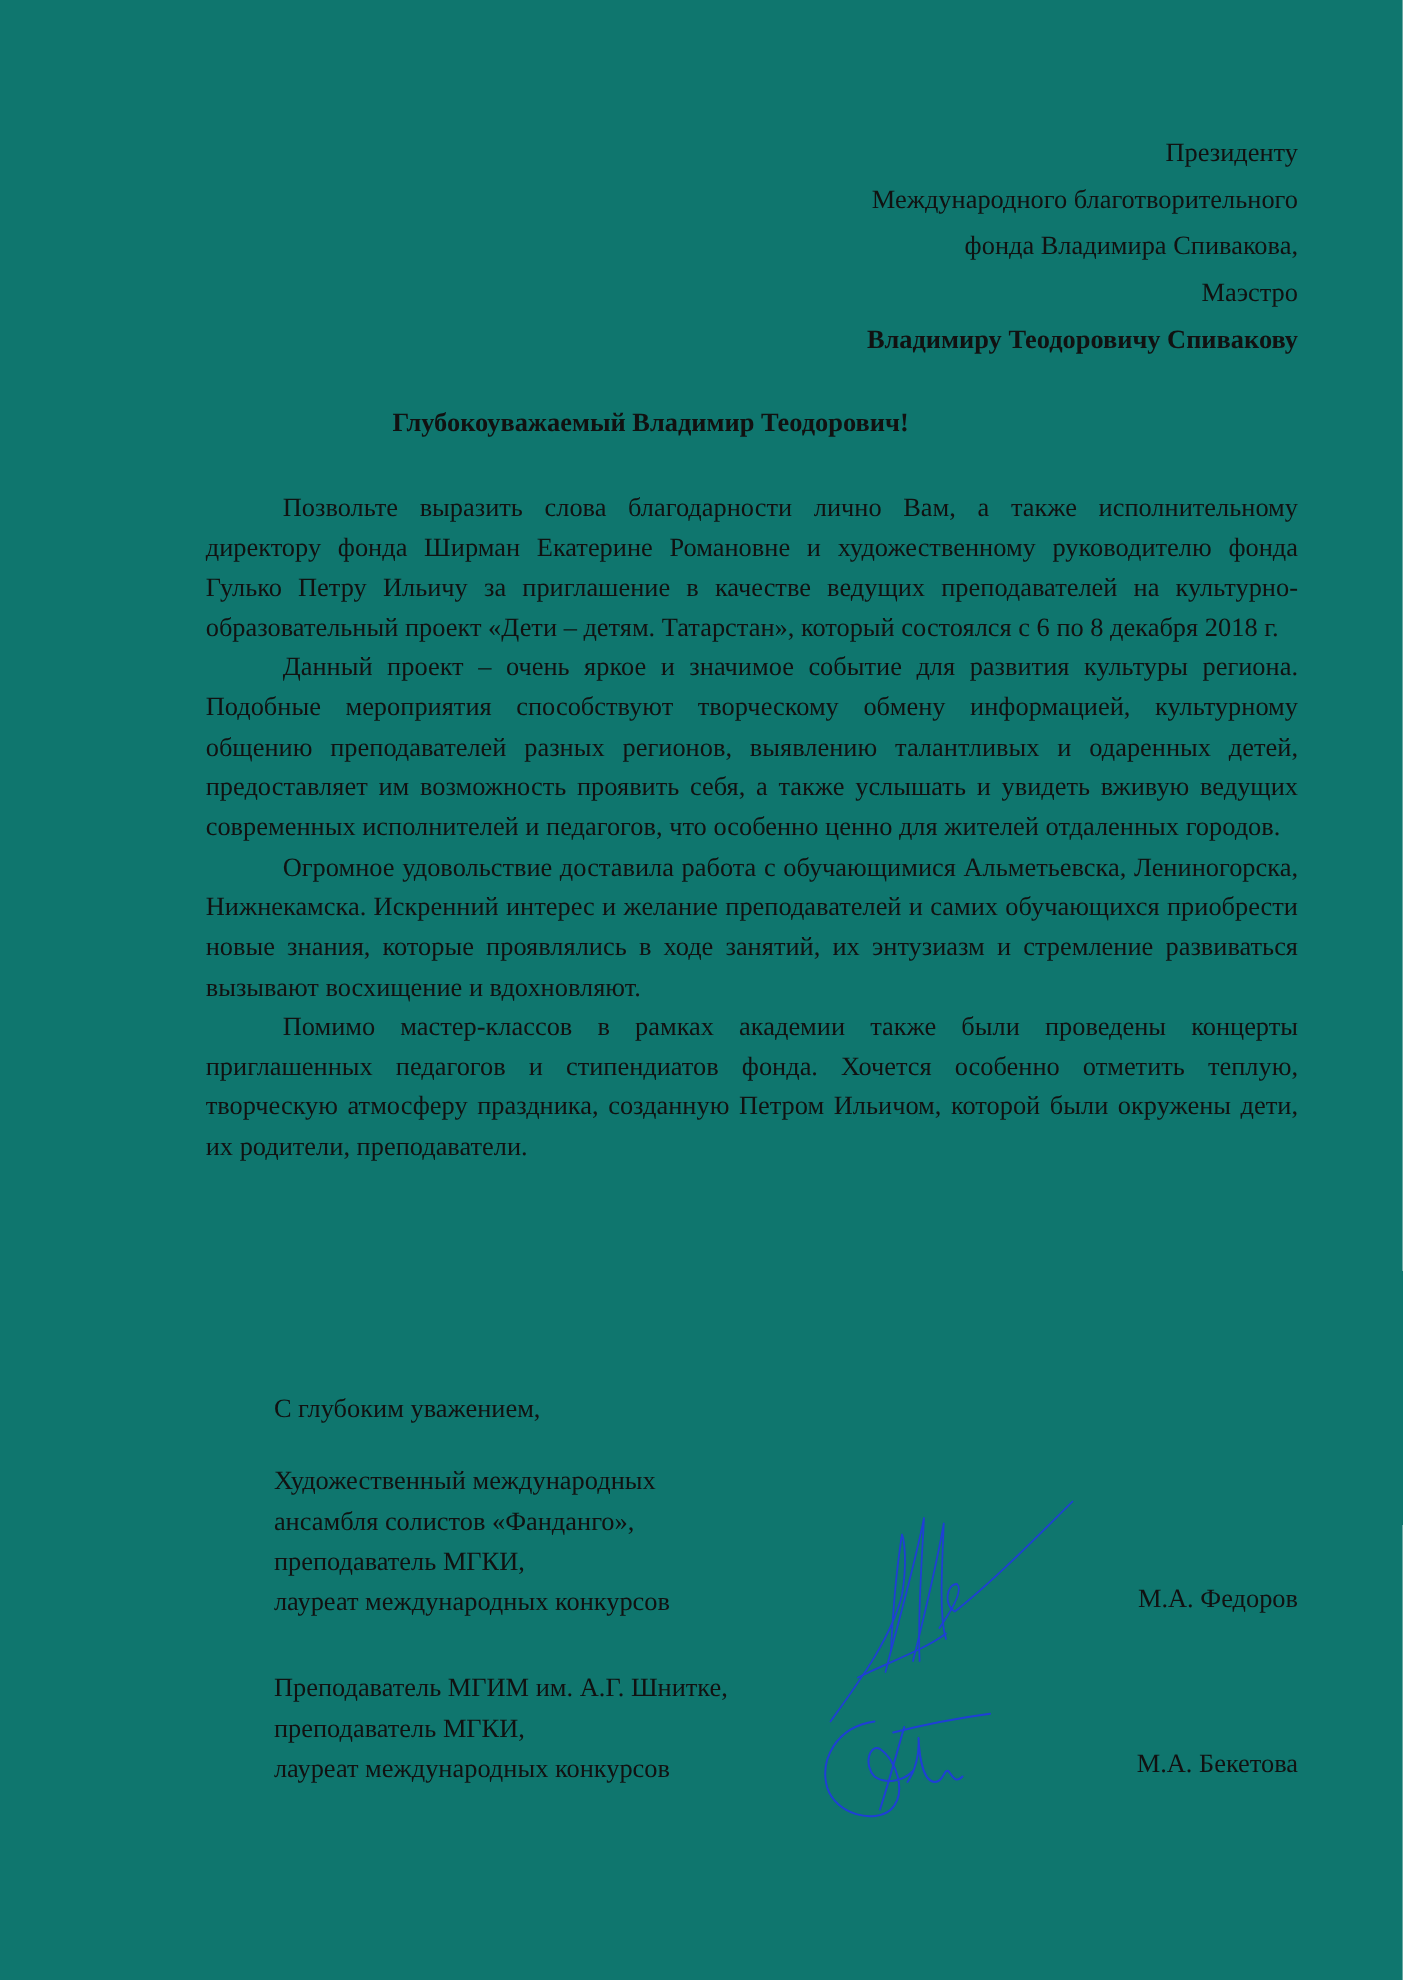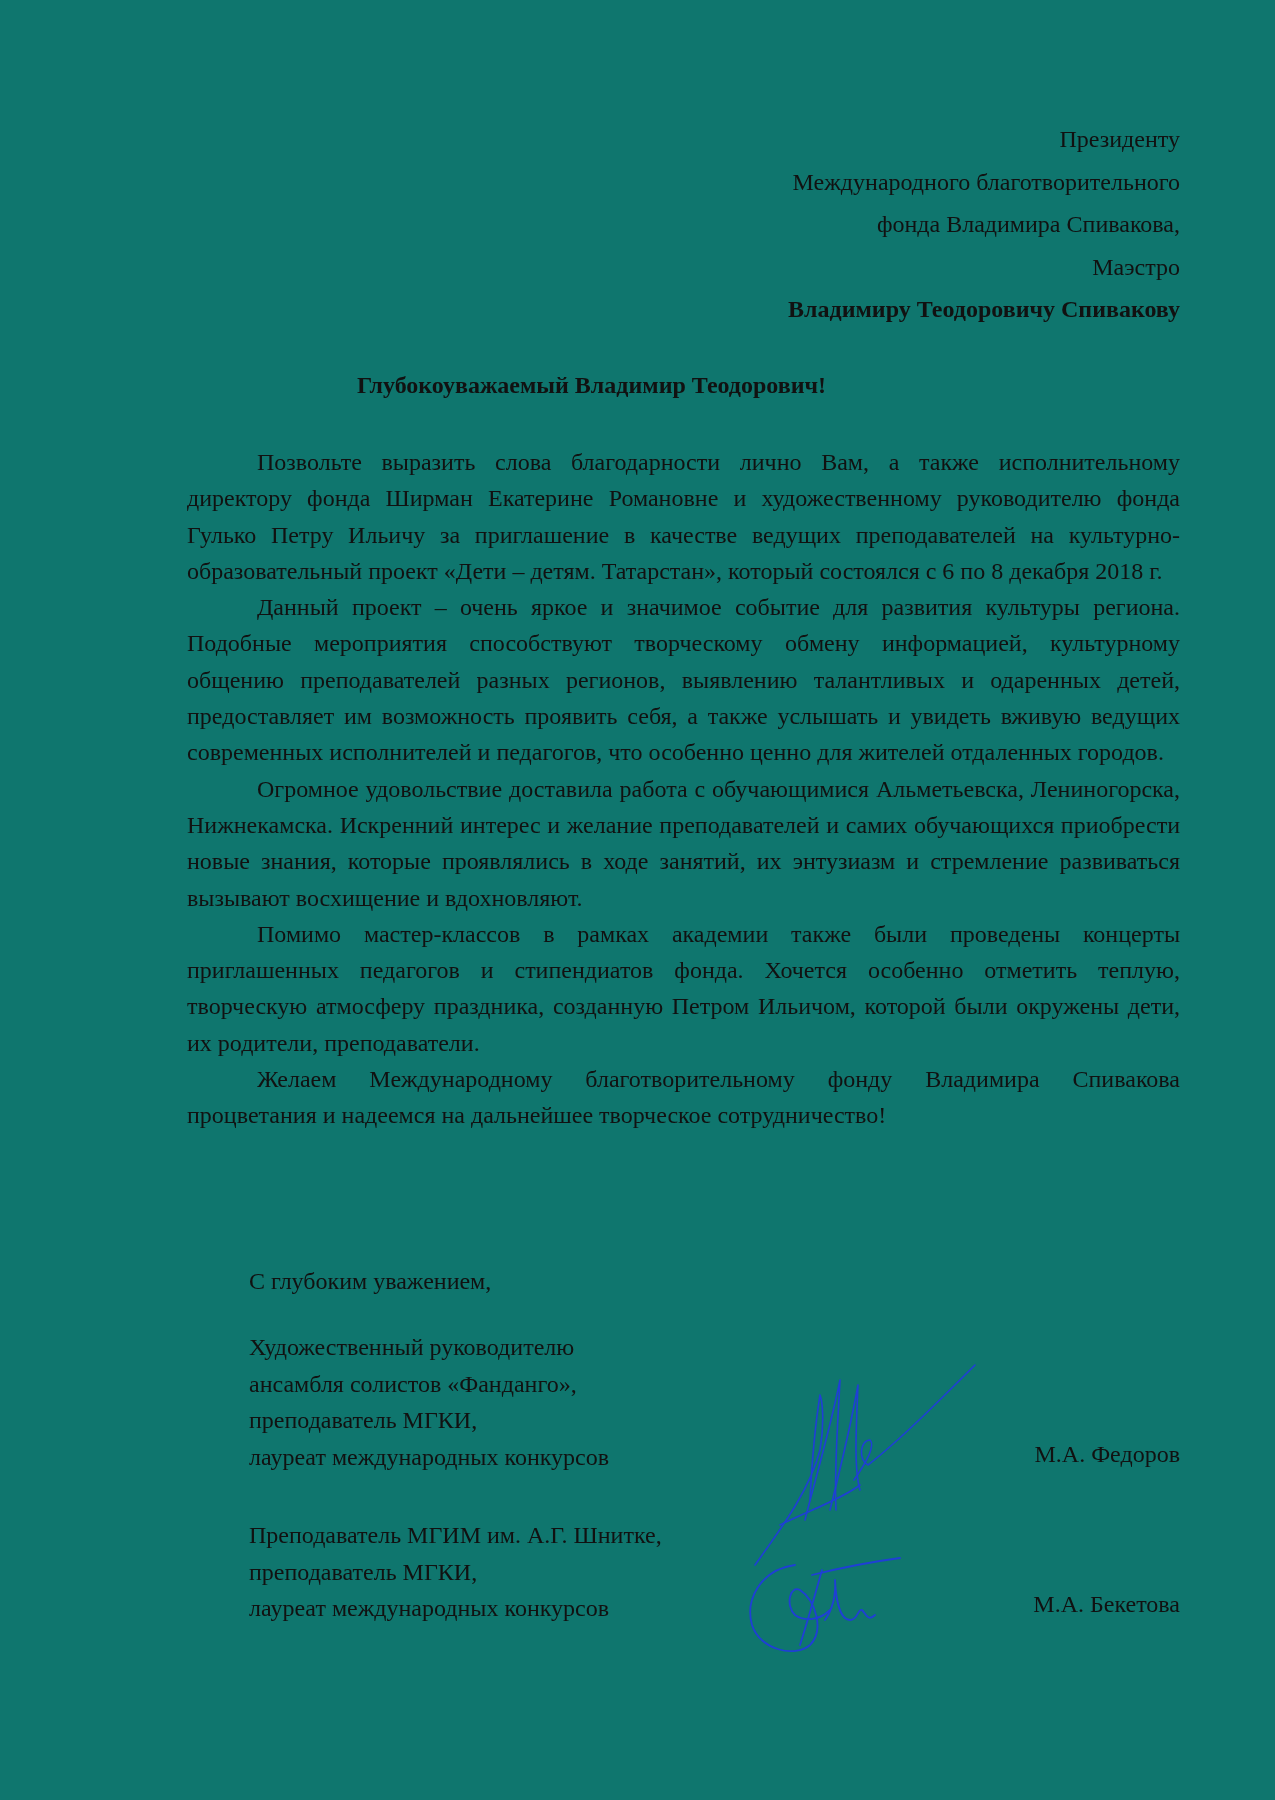--- a/index.html
+++ b/index.html
@@ -35,27 +35,26 @@
     <div class="bold">Владимиру Теодоровичу Спивакову</div>
   </div>
 
   <div class="salutation">Глубокоуважаемый Владимир Теодорович!</div>
 
   <div class="body-text">
     <p>Позвольте выразить слова благодарности лично Вам, а также исполнительному директору фонда Ширман Екатерине Романовне и художественному руководителю фонда Гулько Петру Ильичу за приглашение в качестве ведущих преподавателей на культурно-образовательный проект «Дети – детям. Татарстан», который состоялся с 6 по 8 декабря 2018 г.</p>
     <p>Данный проект – очень яркое и значимое событие для развития культуры региона. Подобные мероприятия способствуют творческому обмену информацией, культурному общению преподавателей разных регионов, выявлению талантливых и одаренных детей, предоставляет им возможность проявить себя, а также услышать и увидеть вживую ведущих современных исполнителей и педагогов, что особенно ценно для жителей отдаленных городов.</p>
     <p>Огромное удовольствие доставила работа с обучающимися Альметьевска, Лениногорска, Нижнекамска. Искренний интерес и желание преподавателей и самих обучающихся приобрести новые знания, которые проявлялись в ходе занятий, их энтузиазм и стремление развиваться вызывают восхищение и вдохновляют.</p>
     <p>Помимо мастер-классов в рамках академии также были проведены концерты приглашенных педагогов и стипендиатов фонда. Хочется особенно отметить теплую, творческую атмосферу праздника, созданную Петром Ильичом, которой были окружены дети, их родители, преподаватели.</p>
-    <p>Желаем Международному благотворительному фонду Владимира Спивакова процветания и надеемся на дальнейшее творческое сотрудничество!</p>
   </div>
 
   <div class="closing">С глубоким уважением,</div>
 
   <div class="sig-block b1">
-    <div>Художественный руководителю</div>
+    <div>Художественный международных</div>
     <div>ансамбля солистов «Фанданго»,</div>
     <div>преподаватель МГКИ,</div>
     <div>лауреат международных конкурсов</div>
   </div>
   <div class="sig-name n1">М.А. Федоров</div>
 
   <svg class="signature s1" viewBox="0 0 230 210">
     <g fill="none" stroke="#1f3fd6" stroke-width="1.6" stroke-linecap="round" stroke-linejoin="round">
       <path d="M5 205 C 30 170, 60 130, 70 90 C 75 60, 72 40, 70 35 C 66 60, 62 100, 60 140"></path>
       <path d="M55 160 C 65 120, 80 70, 90 20 C 88 60, 84 110, 86 150"></path>

